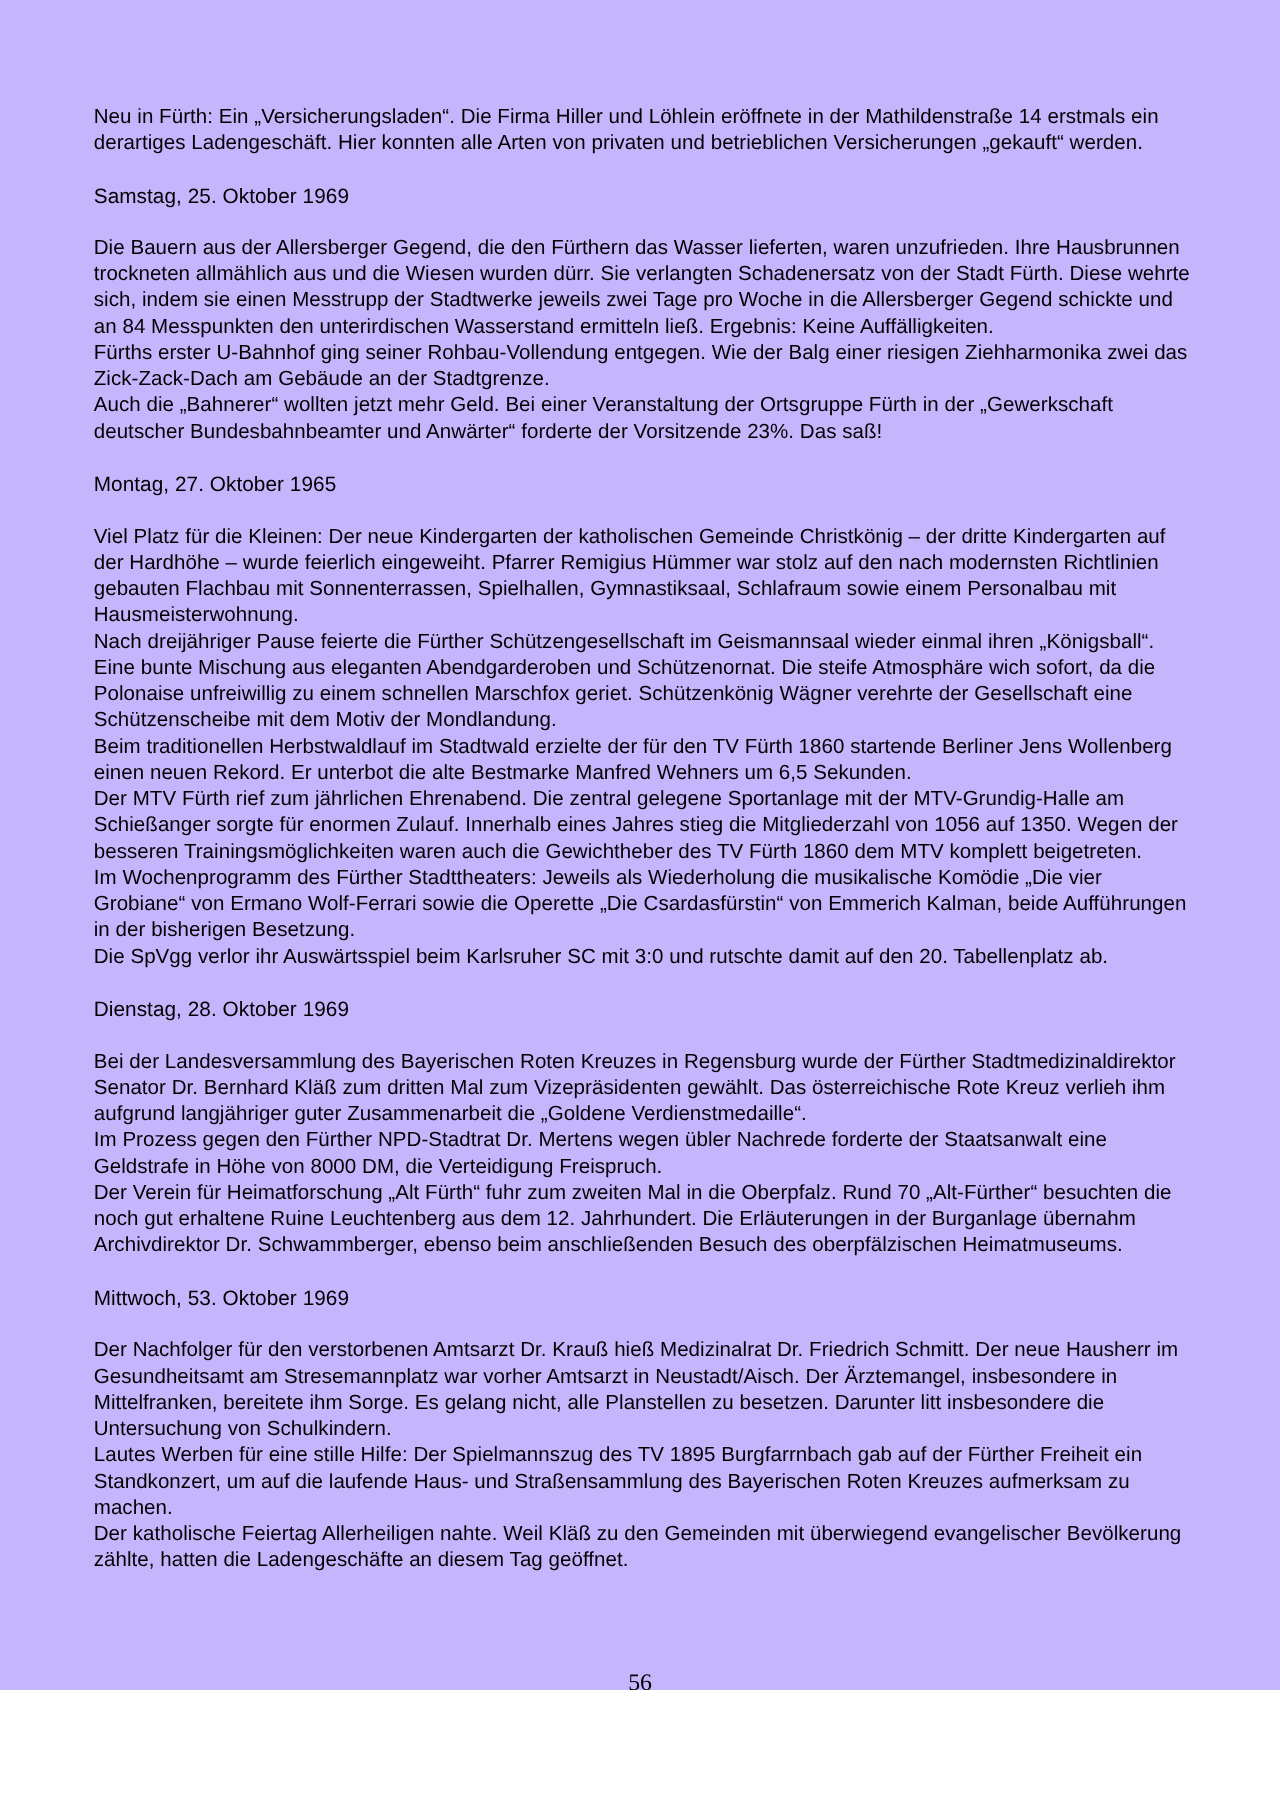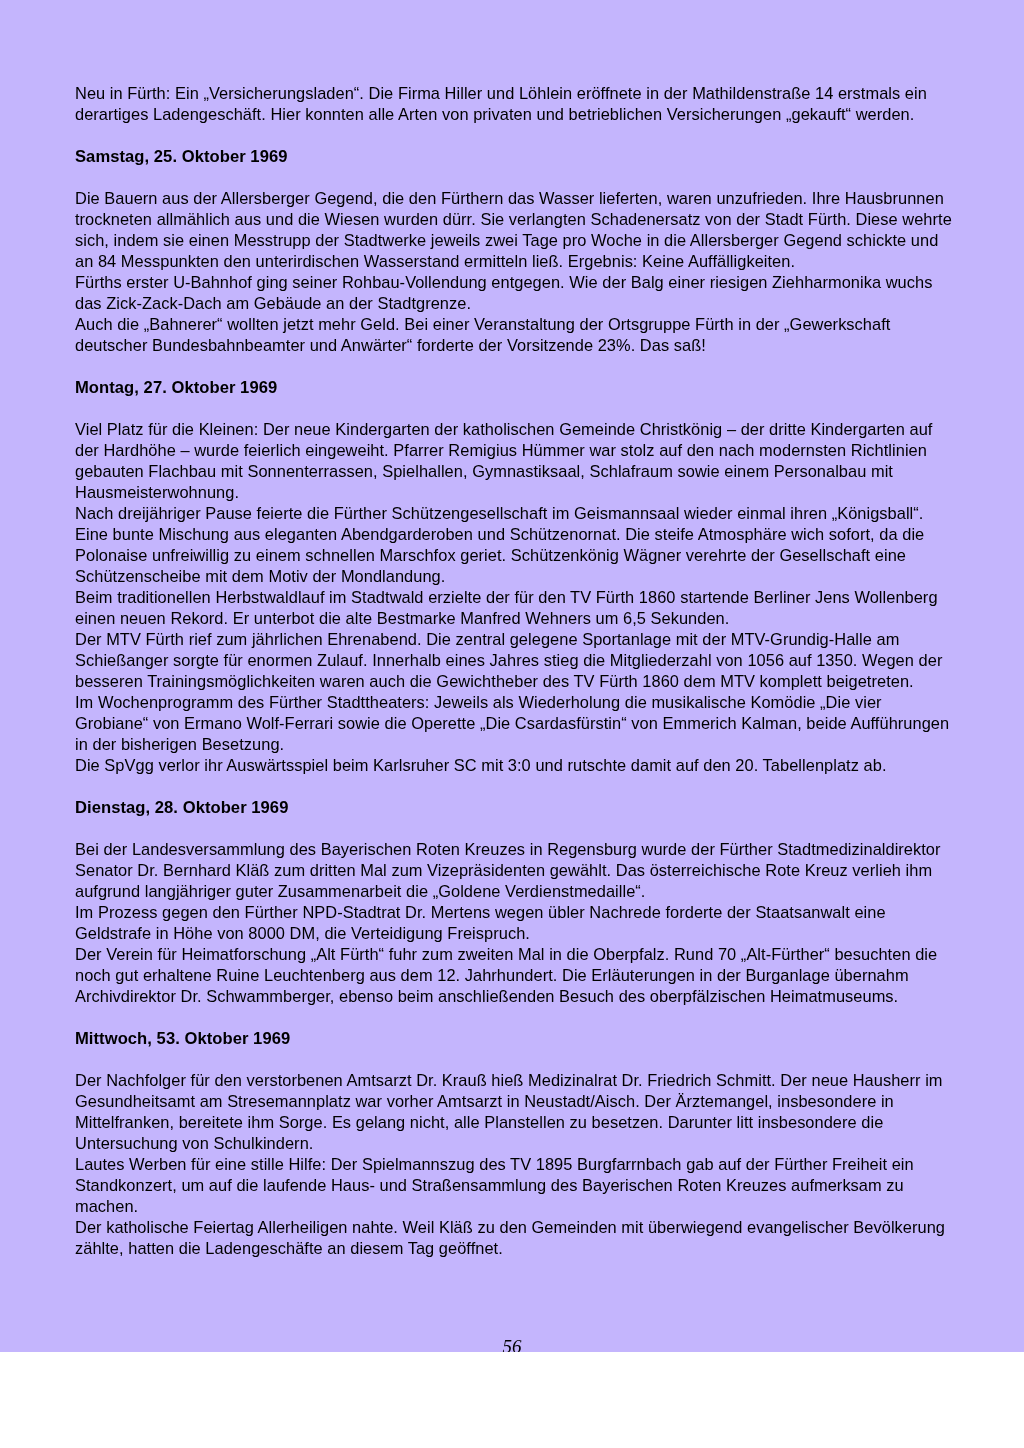--- a/index.html
+++ b/index.html
@@ -25,52 +25,51 @@
     line-height: 21px;
     letter-spacing: 0.05px;
     text-align: left;
   }
   .para {
     margin: 0;
     padding: 0;
   }
   .day-heading {
     margin: 21px 0 21px 0;
-    font-weight: bold;
+    font-weight: normal;
     font-size: 16.6px;
   }
   .intro {
     margin: 0;
   }
   .page-footer {
     position: absolute;
     left: 0;
     right: 0;
     top: 1336px;
     text-align: center;
     font-family: "Liberation Serif", "DejaVu Serif", serif;
     font-size: 19px;
     color: #000000;
-    font-style: italic;
   }
 </style>
 </head>
 <body>
 
 <div class="page">
   <div class="content">
 
     <p class="para intro">Neu in Fürth: Ein „Versicherungsladen“. Die Firma Hiller und Löhlein eröffnete in der Mathildenstraße 14 erstmals ein derartiges Ladengeschäft. Hier konnten alle Arten von privaten und betrieblichen Versicherungen „gekauft“ werden.</p>
 
     <h2 class="day-heading">Samstag, 25. Oktober 1969</h2>
     <p class="para">Die Bauern aus der Allersberger Gegend, die den Fürthern das Wasser lieferten, waren unzufrieden. Ihre Hausbrunnen trockneten allmählich aus und die Wiesen wurden dürr. Sie verlangten Schadenersatz von der Stadt Fürth. Diese wehrte sich, indem sie einen Messtrupp der Stadtwerke jeweils zwei Tage pro Woche in die Allersberger Gegend schickte und an 84 Messpunkten den unterirdischen Wasserstand ermitteln ließ. Ergebnis: Keine Auffälligkeiten.</p>
-    <p class="para">Fürths erster U-Bahnhof ging seiner Rohbau-Vollendung entgegen. Wie der Balg einer riesigen Ziehharmonika wuchs das Zick-Zack-Dach am Gebäude an der Stadtgrenze.</p>
+    <p class="para">Fürths erster U-Bahnhof ging seiner Rohbau-Vollendung entgegen. Wie der Balg einer riesigen Ziehharmonika zwei das Zick-Zack-Dach am Gebäude an der Stadtgrenze.</p>
     <p class="para">Auch die „Bahnerer“ wollten jetzt mehr Geld. Bei einer Veranstaltung der Ortsgruppe Fürth in der „Gewerkschaft deutscher Bundesbahnbeamter und Anwärter“ forderte der Vorsitzende 23%. Das saß!</p>
 
-    <h2 class="day-heading">Montag, 27. Oktober 1969</h2>
+    <h2 class="day-heading">Montag, 27. Oktober 1965</h2>
     <p class="para">Viel Platz für die Kleinen: Der neue Kindergarten der katholischen Gemeinde Christkönig – der dritte Kindergarten auf der Hardhöhe – wurde feierlich eingeweiht. Pfarrer Remigius Hümmer war stolz auf den nach modernsten Richtlinien gebauten Flachbau mit Sonnenterrassen, Spielhallen, Gymnastiksaal, Schlafraum sowie einem Personalbau mit Hausmeisterwohnung.</p>
     <p class="para">Nach dreijähriger Pause feierte die Fürther Schützengesellschaft im Geismannsaal wieder einmal ihren „Königsball“. Eine bunte Mischung aus eleganten Abendgarderoben und Schützenornat. Die steife Atmosphäre wich sofort, da die Polonaise unfreiwillig zu einem schnellen Marschfox geriet. Schützenkönig Wägner verehrte der Gesellschaft eine Schützenscheibe mit dem Motiv der Mondlandung.</p>
     <p class="para">Beim traditionellen Herbstwaldlauf im Stadtwald erzielte der für den TV Fürth 1860 startende Berliner Jens Wollenberg einen neuen Rekord. Er unterbot die alte Bestmarke Manfred Wehners um 6,5 Sekunden.</p>
     <p class="para">Der MTV Fürth rief zum jährlichen Ehrenabend. Die zentral gelegene Sportanlage mit der MTV-Grundig-Halle am Schießanger sorgte für enormen Zulauf. Innerhalb eines Jahres stieg die Mitgliederzahl von 1056 auf 1350. Wegen der besseren Trainingsmöglichkeiten waren auch die Gewichtheber des TV Fürth 1860 dem MTV komplett beigetreten.</p>
     <p class="para">Im Wochenprogramm des Fürther Stadttheaters: Jeweils als Wiederholung die musikalische Komödie „Die vier Grobiane“ von Ermano Wolf-Ferrari sowie die Operette „Die Csardasfürstin“ von Emmerich Kalman, beide Aufführungen in der bisherigen Besetzung.</p>
     <p class="para">Die SpVgg verlor ihr Auswärtsspiel beim Karlsruher SC mit 3:0 und rutschte damit auf den 20. Tabellenplatz ab.</p>
 
     <h2 class="day-heading">Dienstag, 28. Oktober 1969</h2>
     <p class="para">Bei der Landesversammlung des Bayerischen Roten Kreuzes in Regensburg wurde der Fürther Stadtmedizinaldirektor Senator Dr. Bernhard Kläß zum dritten Mal zum Vizepräsidenten gewählt. Das österreichische Rote Kreuz verlieh ihm aufgrund langjähriger guter Zusammenarbeit die „Goldene Verdienstmedaille“.</p>
     <p class="para">Im Prozess gegen den Fürther NPD-Stadtrat Dr. Mertens wegen übler Nachrede forderte der Staatsanwalt eine Geldstrafe in Höhe von 8000 DM, die Verteidigung Freispruch.</p>

